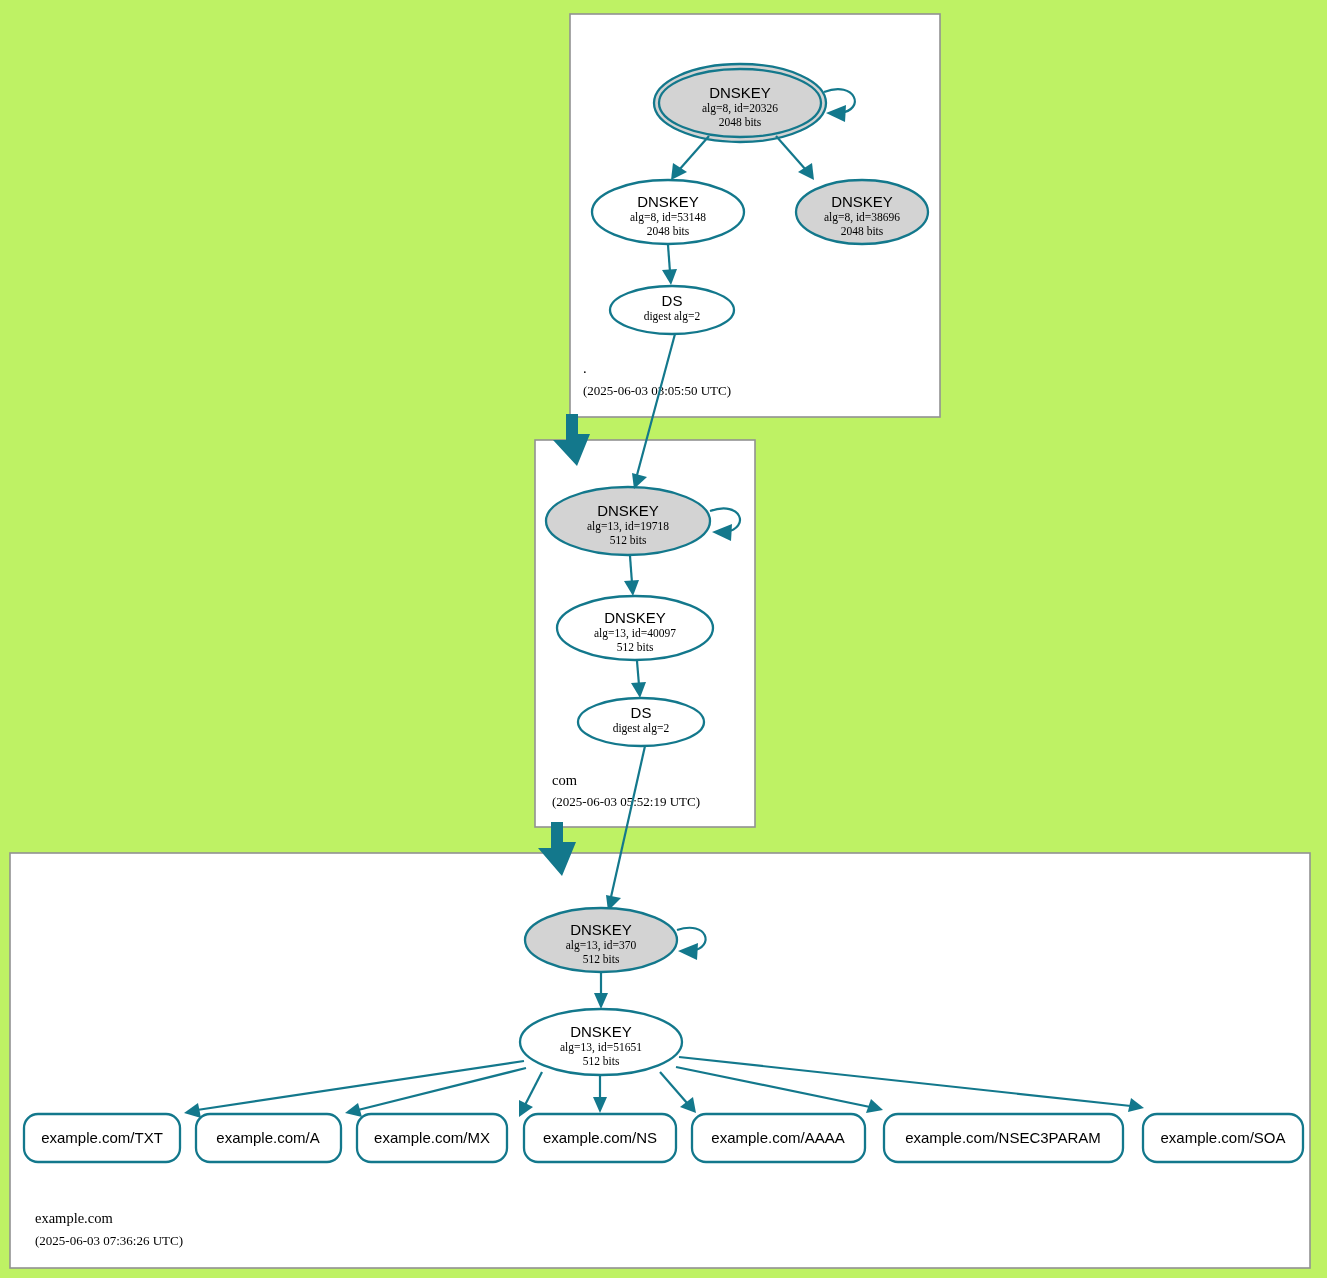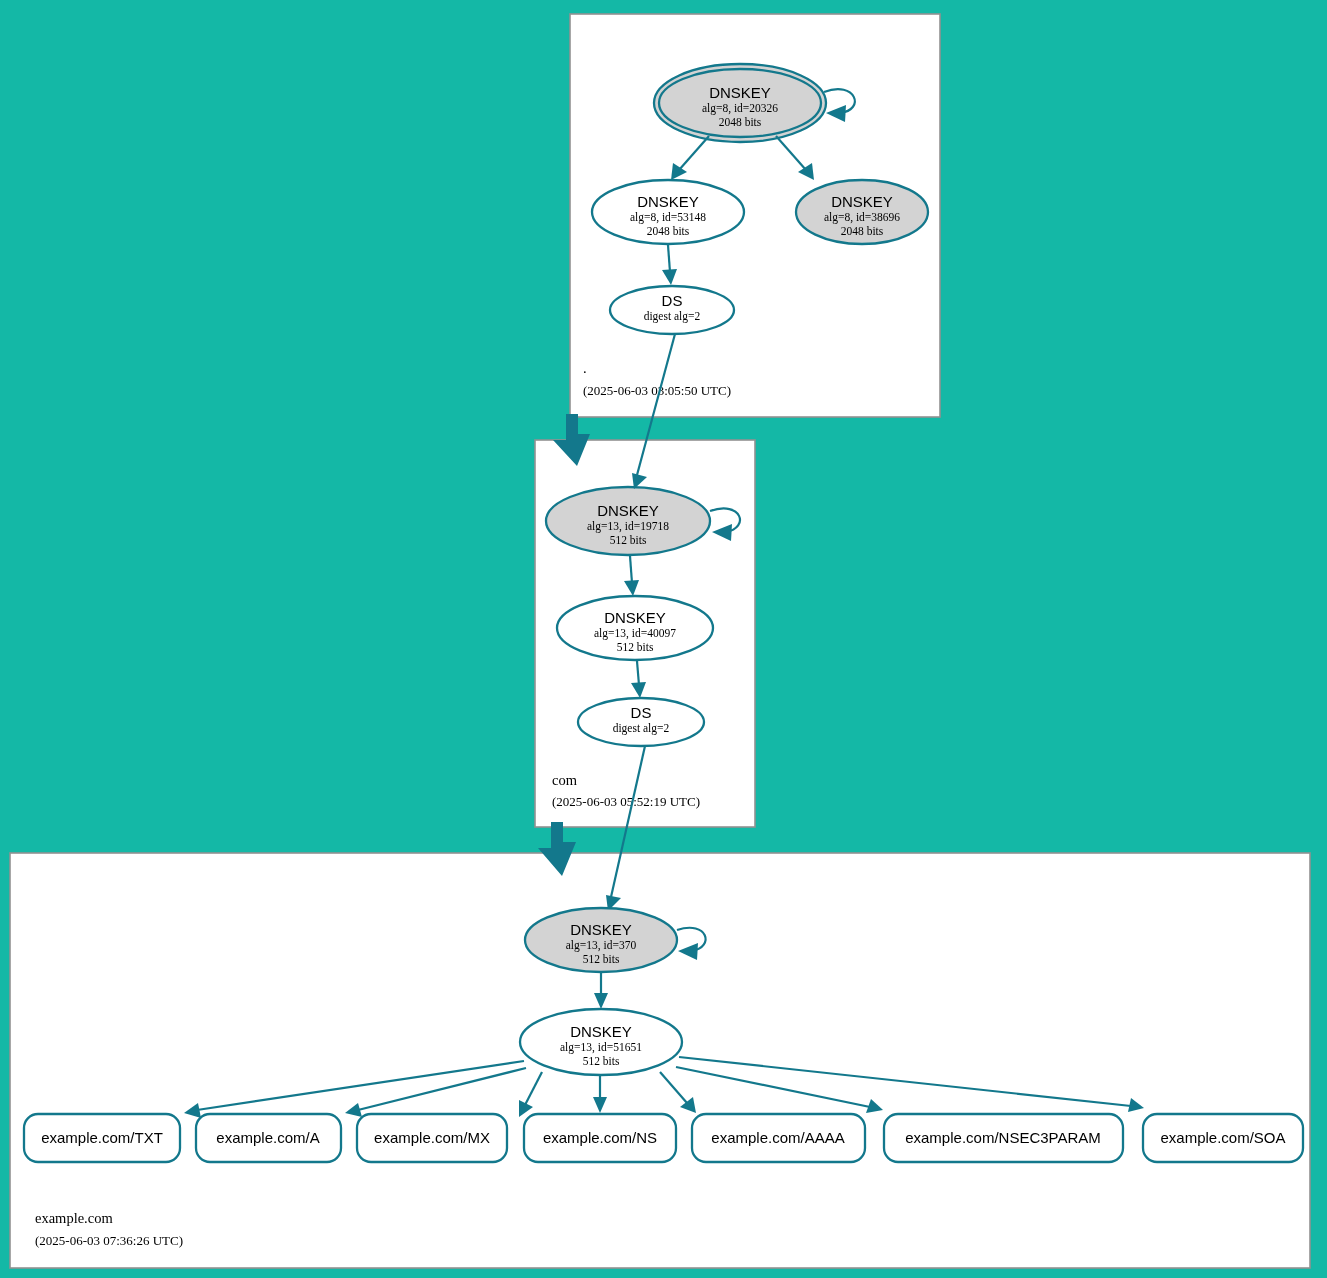--- a/index.html
+++ b/index.html
@@ -4,21 +4,21 @@
 <style>
   html, body {
     margin: 0;
     padding: 0;
     background: #ffffff;
   }
   #root-canvas {
     position: relative;
     width: 1327px;
     height: 1278px;
-    background: #14b8a6;
+    background: #bef264;
     overflow: hidden;
   }
   svg { display: block; }
   .zone-box {
     fill: #ffffff;
     stroke: #929292;
     stroke-width: 1.6;
   }
   .node-ell {
     fill: #ffffff;

